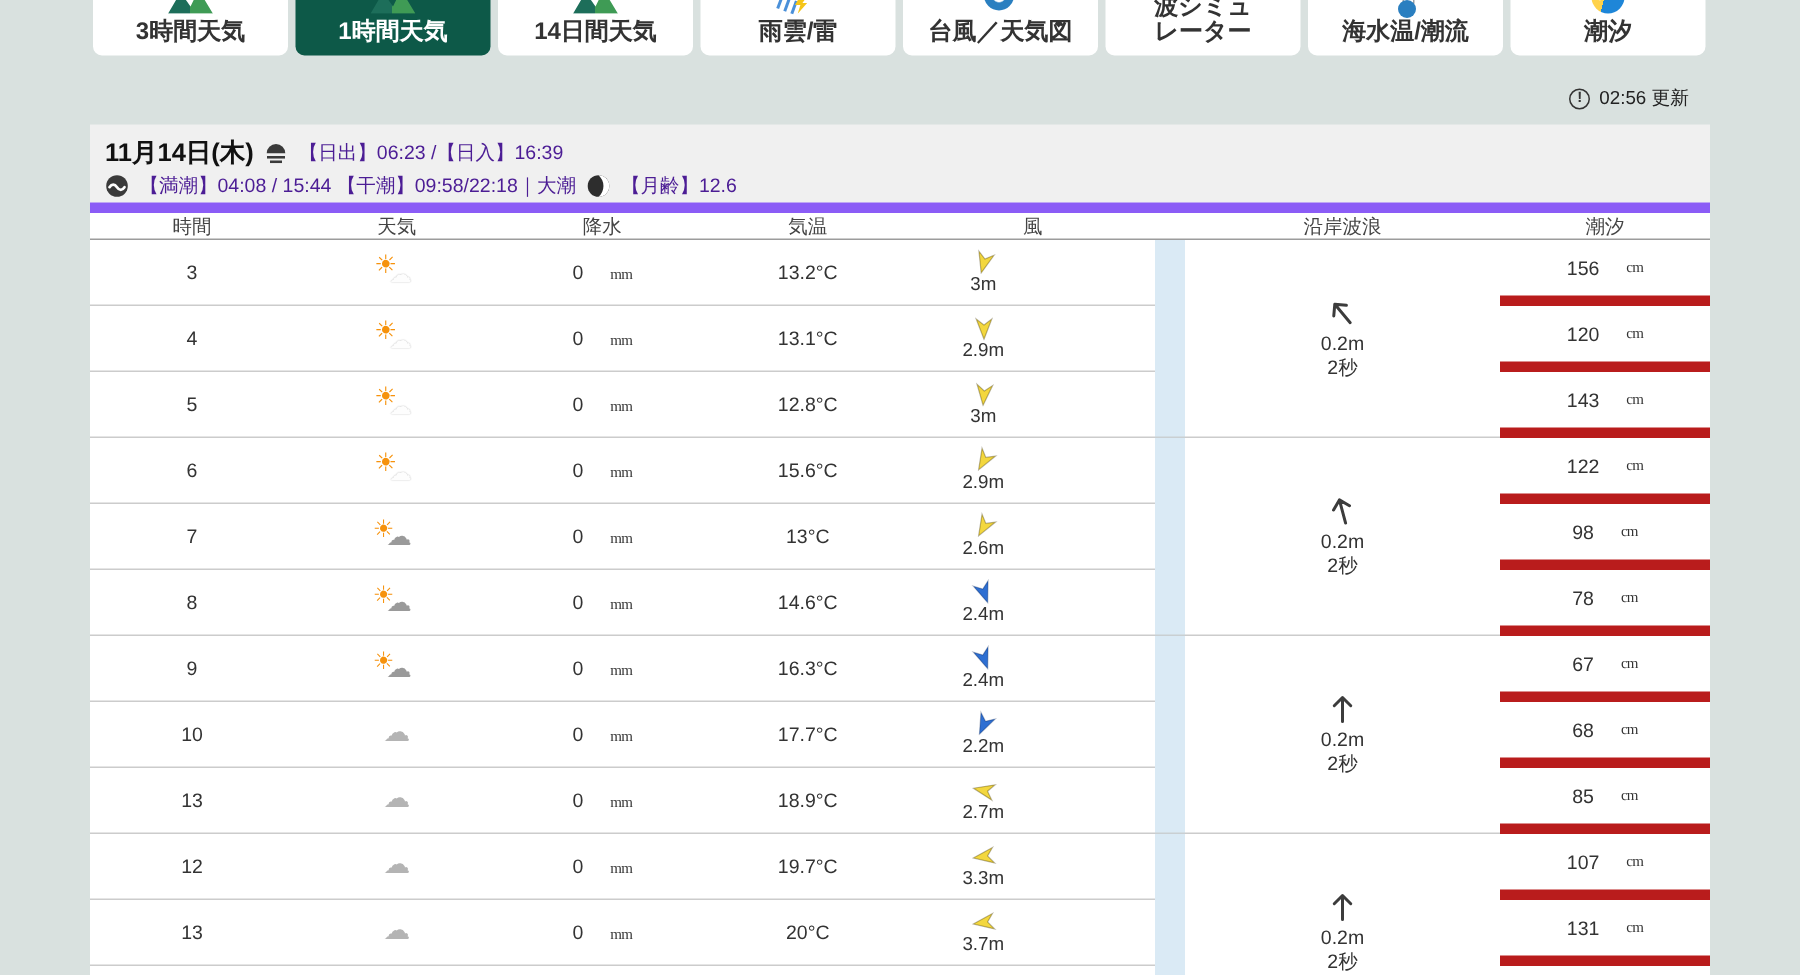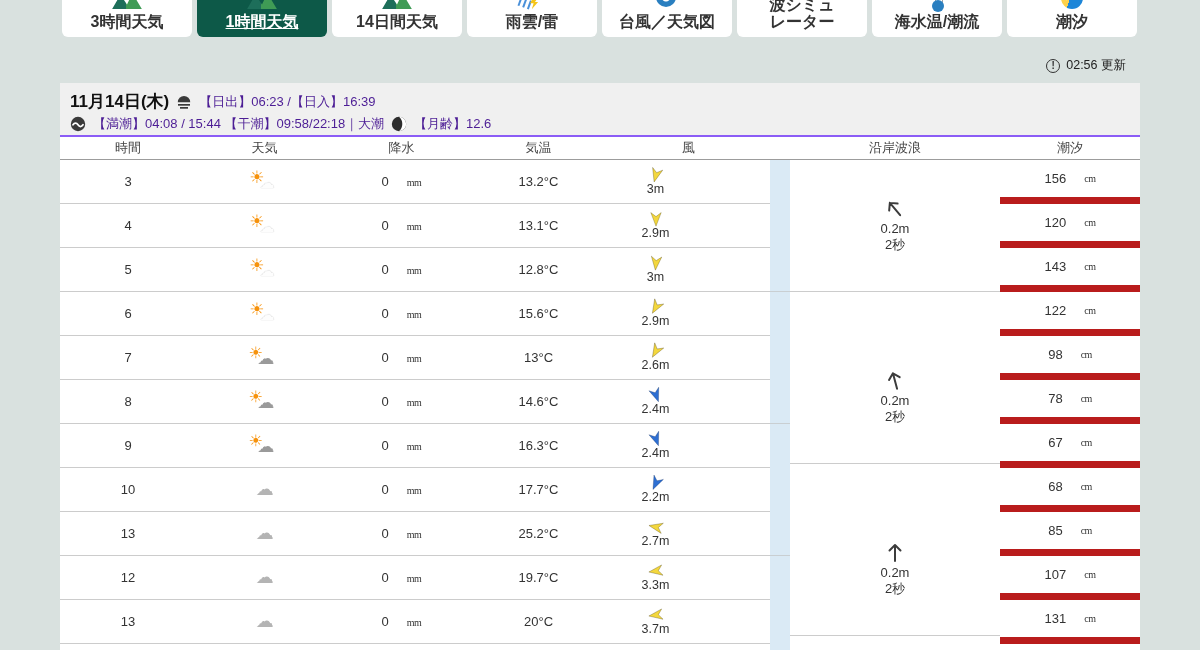--- a/index.html
+++ b/index.html
@@ -7,21 +7,21 @@
   html,body{margin:0;padding:0;}
   body{font-family:"Liberation Sans","DejaVu Sans",sans-serif;color:#333;}
   .page{position:relative;width:1200px;height:650px;background:#d9e1df;overflow:hidden;}
 
   
   .tabs{position:absolute;left:62px;top:-21px;display:flex;gap:5px;}
   .tab{width:130px;height:58px;background:#fff;border-radius:6px;display:flex;flex-direction:column;
        align-items:center;justify-content:flex-end;padding-bottom:6px;cursor:pointer;}
   .tab.selected{background:var(--accent);}
   .tab-label{font-size:16px;font-weight:bold;color:#333;text-align:center;white-space:pre-line;line-height:1.05;}
-  .tab.selected .tab-label{color:#fff;text-decoration:underline;}
+  .tab.selected .tab-label{color:#fff;}
   .tab-icon{position:relative;width:30px;height:26px;margin-bottom:3px;flex:none;}
   .tab-icon i{position:absolute;}
   
   .icon-mountain-weather::before{content:"";position:absolute;width:12px;height:12px;border-radius:50%;
       background:#f08c1e;right:2px;top:0;}
   .icon-mountain-weather::after{content:"";position:absolute;left:0;bottom:2px;width:30px;height:16px;
       background:linear-gradient(90deg,#1d6e5a 48%,#3f9b55 48%);
       clip-path:polygon(0 100%,28% 10%,50% 70%,68% 0,100% 100%);}
   
   .icon-rain-lightning::before{content:"";position:absolute;left:3px;top:0;width:24px;height:11px;border-radius:5px;background:#8a9094;}
@@ -59,36 +59,36 @@
   
   .date-band{position:absolute;left:60px;top:83px;width:1080px;height:52px;background:#f0f0f0;padding:7px 0 0 10px;}
   .date-line{display:flex;align-items:center;gap:7px;}
   .date-line + .date-line{margin-top:2px;}
   .date-title{font-size:17px;font-weight:bold;color:#111;}
   .date-info{font-size:13px;color:#4c1d95;}
   .mini-ic{width:16px;height:16px;flex:none;display:inline-block;}
 
   
   .wtable{position:absolute;left:60px;top:135px;width:1080px;}
-  .thead{display:flex;height:25px;background:#fff;border-top:2px solid #8b5cf6;border-bottom:1px solid #9c9c9c;
+  .thead{display:flex;height:25px;background:#fff;border-top:7px solid #8b5cf6;border-bottom:1px solid #9c9c9c;
       align-items:center;font-size:13px;color:#444;}
   .th{text-align:center;}
   .w-time{width:136px;} .w-wea{width:137px;} .w-pre{width:137px;} .w-temp{width:137px;} .w-wind{width:163px;}
   .w-strip{width:20px;} .w-wave{width:210px;} .w-tide{width:140px;}
 
   .tbody{display:flex;height:490px;overflow:hidden;}
   .col-left{width:710px;background:#fff;}
   .trow{height:44px;display:flex;align-items:center;border-bottom:1px solid #ccc;font-size:13px;}
   .cell{text-align:center;}
   .c-wind{display:flex;flex-direction:column;align-items:center;justify-content:center;padding-right:66px;}
   .dart{display:inline-block;width:16px;height:16px;}
   .wspeed{font-size:12.5px;margin-top:-1px;}
   .col-strip{width:20px;display:flex;flex-direction:column;}
   .strip-seg{height:132px;background:var(--strip);border-bottom:1px solid #c9cfd2;flex:none;}
-  .col-wave{width:210px;background:#fff;display:flex;flex-direction:column;gap:40px;}
+  .col-wave{width:210px;background:#fff;display:flex;flex-direction:column;}
   .wgroup{height:132px;flex:none;border-bottom:1px solid #ccc;display:flex;flex-direction:column;align-items:center;justify-content:center;font-size:13px;line-height:1.25;}
   .warrow{display:inline-block;width:22px;height:22px;margin-bottom:1px;}
   .col-tide{width:140px;background:#fff;display:flex;flex-direction:column;}
   .tiderow{height:44px;flex:none;border-bottom:7px solid #b91c1c;display:flex;align-items:center;justify-content:center;font-size:13px;}
   .filler{height:6px;background:#fff;flex:none;}
   .unit{font-size:10px;letter-spacing:-0.5px;margin-left:18px;font-family:Liberation Serif, serif;}
 
   
   .wx{position:relative;display:inline-block;width:36px;height:24px;font-family:"DejaVu Sans",sans-serif;}
   .wx::before,.wx::after{position:absolute;line-height:1;}
@@ -299,21 +299,21 @@
             <span class="dart" style="transform: rotate(205deg); color: rgb(46, 111, 210);"><svg width="16" height="16" viewBox="0 0 20 20">
                   <path d="M10 1 L16.5 18 L10 13 L3.5 18 Z" fill="currentColor" stroke="rgba(0,30,80,0.3)"></path>
                 </svg></span>
             <span class="wspeed">2.2m</span>
           </div>
         </div>
         <div class="trow">
           <div class="cell w-time">13</div>
           <div class="cell w-wea"><span class="wx cloudy"></span></div>
           <div class="cell w-pre"><span>0</span><span class="unit">mm</span></div>
-          <div class="cell w-temp">25.2°C</div>
+          <div class="cell w-temp">18.9°C</div>
           <div class="cell c-wind w-wind">
             <span class="dart" style="transform: rotate(282deg); color: rgb(243, 215, 62);"><svg width="16" height="16" viewBox="0 0 20 20">
                   <path d="M10 1 L16.5 18 L10 13 L3.5 18 Z" fill="currentColor" stroke="rgba(60,50,0,0.35)"></path>
                 </svg></span>
             <span class="wspeed">2.7m</span>
           </div>
         </div>
         <div class="trow">
           <div class="cell w-time">12</div>
           <div class="cell w-wea"><span class="wx cloudy"></span></div>

